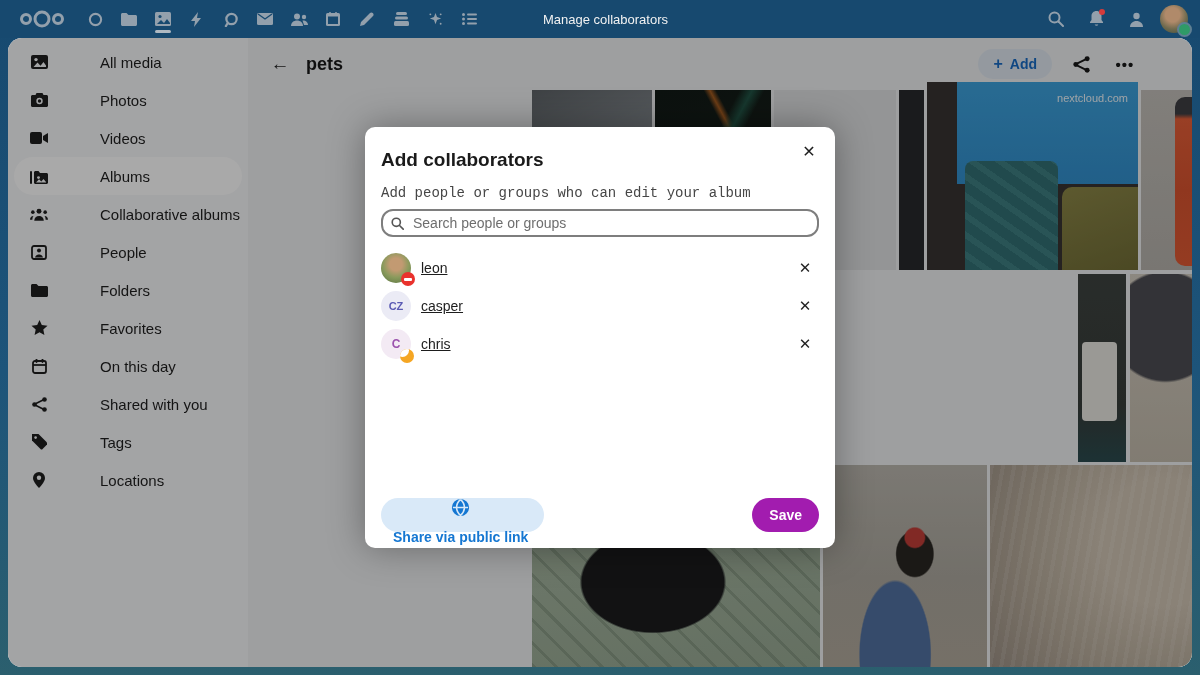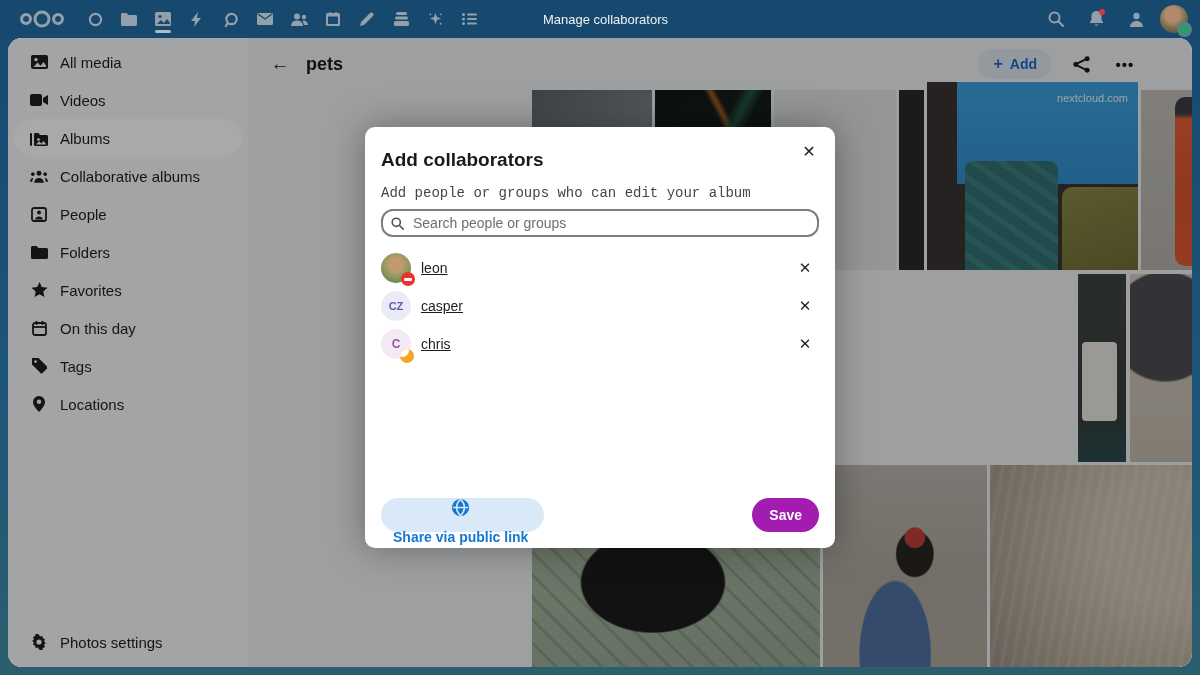--- a/index.html
+++ b/index.html
@@ -28,21 +28,21 @@
     background:radial-gradient(circle at 45% 35%, #b08a6a 0 30%, #6f6a4e 60%, #3e4a38 100%); cursor:pointer; }
   .tb-status { position:absolute; right:-4px; bottom:-4px; width:15px; height:15px; border-radius:50%;
     background:#2f9a67; border:2px solid #5e7f93; }
 
   
   .panel { position:absolute; left:8px; right:8px; top:38px; bottom:8px; border-radius:14px;
     background:#f3f4f6; overflow:hidden; z-index:1; }
 
   .sidebar { position:absolute; left:0; top:0; bottom:0; width:240px; background:#f6f7f9; padding-top:5px; }
   .sb-item { height:38px; display:flex; align-items:center; margin:0 6px; padding-left:16px;
-    border-radius:19px; cursor:pointer; }
+    border-radius:19px; cursor:pointer;gap:40px; }
   .sb-item.active { background:#ffffff; }
   .sb-item .ic { width:18px; height:18px; margin-right:12px; display:flex; align-items:center; justify-content:center; }
   .sb-item span.lbl { font-size:15px; color:#1b1b1b; }
   .sb-settings { position:absolute; left:6px; bottom:6px; right:6px; height:38px; display:flex;
     align-items:center; padding-left:16px; border-radius:19px; cursor:pointer; }
   .sb-settings .ic { width:18px; height:18px; margin-right:12px; display:flex; align-items:center; justify-content:center; }
   .sb-settings span.lbl { font-size:15px; color:#1b1b1b; }
 
   .main { position:absolute; left:240px; right:0; top:0; bottom:0; background:#eef0f2; }
   .page-header { position:absolute; left:0; right:0; top:0; height:52px; display:flex; align-items:center; }
@@ -267,20 +267,30 @@
           <svg width="17" height="14" viewBox="0 0 17 14" fill="#1b1b1b">
             <rect width="17" height="14" rx="2"></rect>
             <circle cx="5" cy="4.6" r="1.7" fill="#f6f7f9"></circle>
             <path d="M2.5 12l4-4.5 3 3.2 3-3.7 2.5 3.5V12z" fill="#f6f7f9"></path>
           </svg>
         </span>
       <span class="lbl">All media</span>
     </div>
     <div class="sb-item">
       <span class="ic">
+          <svg width="17" height="14" viewBox="0 0 17 14" fill="#1b1b1b">
+            <path d="M5.5 0h6l1 2h3c.8 0 1.5.7 1.5 1.5v9c0 .8-.7 1.5-1.5 1.5h-14C.7 14 0 13.3 0 12.5v-9C0 2.7.7 2 1.5 2h3z"></path>
+            <circle cx="8.5" cy="8" r="3.2" fill="#f6f7f9"></circle>
+            <circle cx="8.5" cy="8" r="1.7" fill="#1b1b1b"></circle>
+          </svg>
+        </span>
+      <span class="lbl">Photos</span>
+    </div>
+    <div class="sb-item">
+      <span class="ic">
           <svg width="18" height="12" viewBox="0 0 18 12" fill="#1b1b1b">
             <rect width="12" height="12" rx="2"></rect>
             <path d="M13 4l5-3v10l-5-3z"></path>
           </svg>
         </span>
       <span class="lbl">Videos</span>
     </div>
     <div class="sb-item active">
       <span class="ic">
           <svg width="18" height="15" viewBox="0 0 18 15" fill="#1b1b1b">
@@ -336,44 +346,46 @@
           <svg width="15" height="15" viewBox="0 0 15 15" fill="none" stroke="#1b1b1b" stroke-width="1.8">
             <rect x="1" y="2" width="13" height="12" rx="2"></rect>
             <path d="M1 6h13"></path>
             <path d="M4.5 0v3M10.5 0v3" stroke-linecap="round"></path>
           </svg>
         </span>
       <span class="lbl">On this day</span>
     </div>
     <div class="sb-item">
       <span class="ic">
+          <svg width="15" height="15" viewBox="0 0 15 15" fill="#1b1b1b">
+            <circle cx="12.5" cy="2.5" r="2.3"></circle>
+            <circle cx="2.5" cy="7.5" r="2.3"></circle>
+            <circle cx="12.5" cy="12.5" r="2.3"></circle>
+            <path d="M3 7l9-4.5M3 8l9 4.5" stroke="#1b1b1b" stroke-width="1.6"></path>
+          </svg>
+        </span>
+      <span class="lbl">Shared with you</span>
+    </div>
+    <div class="sb-item">
+      <span class="ic">
           <svg width="16" height="16" viewBox="0 0 16 16" fill="#1b1b1b">
             <path d="M1 1h6.5L16 9.5a1.5 1.5 0 010 2.1l-4.4 4.4a1.5 1.5 0 01-2.1 0L1 7.5z" transform="translate(0,-1)"></path>
             <circle cx="4.6" cy="3.6" r="1.3" fill="#f6f7f9"></circle>
           </svg>
         </span>
       <span class="lbl">Tags</span>
     </div>
     <div class="sb-item">
       <span class="ic">
           <svg width="12" height="16" viewBox="0 0 12 16" fill="#1b1b1b">
             <path d="M6 0a6 6 0 016 6c0 4.2-6 10-6 10S0 10.2 0 6a6 6 0 016-6z"></path>
             <circle cx="6" cy="5.8" r="2.2" fill="#f6f7f9"></circle>
           </svg>
         </span>
       <span class="lbl">Locations</span>
-    </div>
-    <div class="sb-settings">
-      <span class="ic">
-          <svg width="16" height="16" viewBox="0 0 16 16" fill="#1b1b1b">
-            <path d="M8 0l1 2.3 2.5-.6 .6 2.5L14.4 5l-1.1 2.3 1.8 1.8-1.8 1.8 1.1 2.3-2.3 1.1-.6 2.5-2.5-.6L8 16l-1-2.3-2.5.6-.6-2.5L1.6 11l1.1-2.3L.9 7l1.8-1.8L1.6 2.9 3.9 1.8l.6-2.5 2.5.6z" transform="scale(0.95) translate(0.4,0.4)"></path>
-            <circle cx="8" cy="8" r="2.6" fill="#f6f7f9"></circle>
-          </svg>
-        </span>
-      <span class="lbl">Photos settings</span>
     </div>
   </aside>
 
   <main class="main">
     <div class="page-header">
       <div class="back-btn">←</div>
       <h1 class="page-title">pets</h1>
       <div class="hdr-actions">
         <button class="add-btn">
           <span class="plus">+</span>

